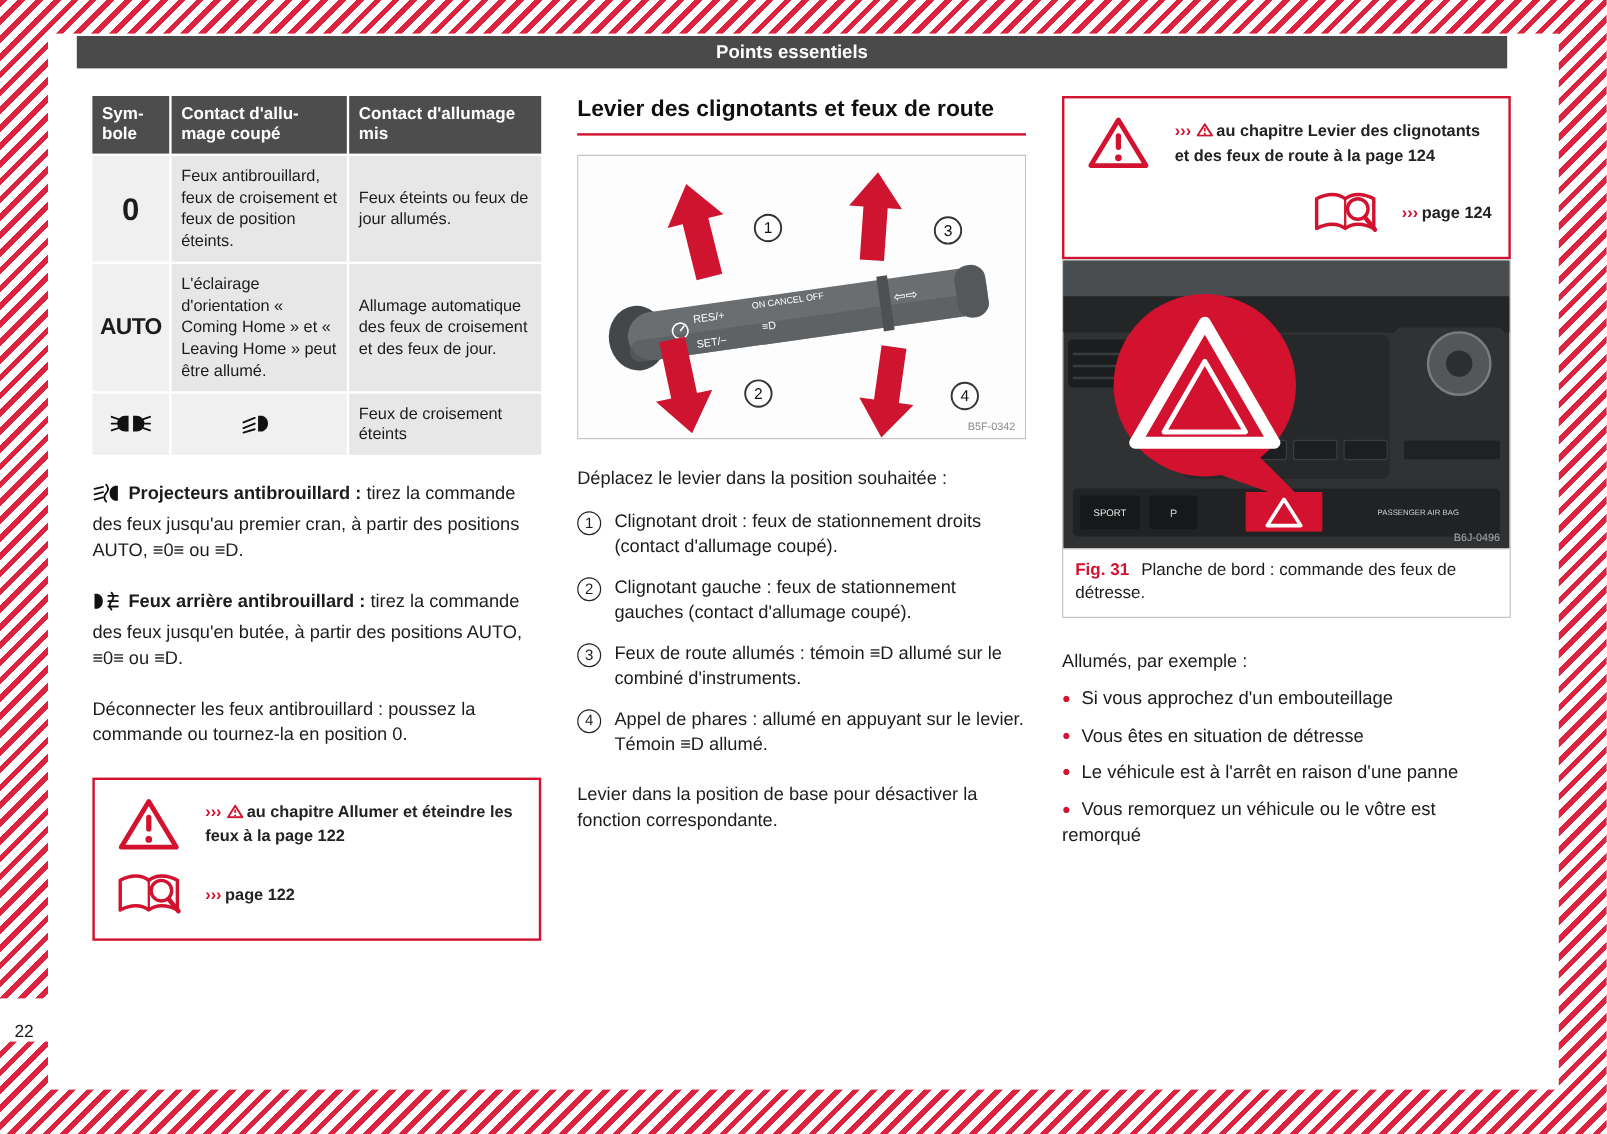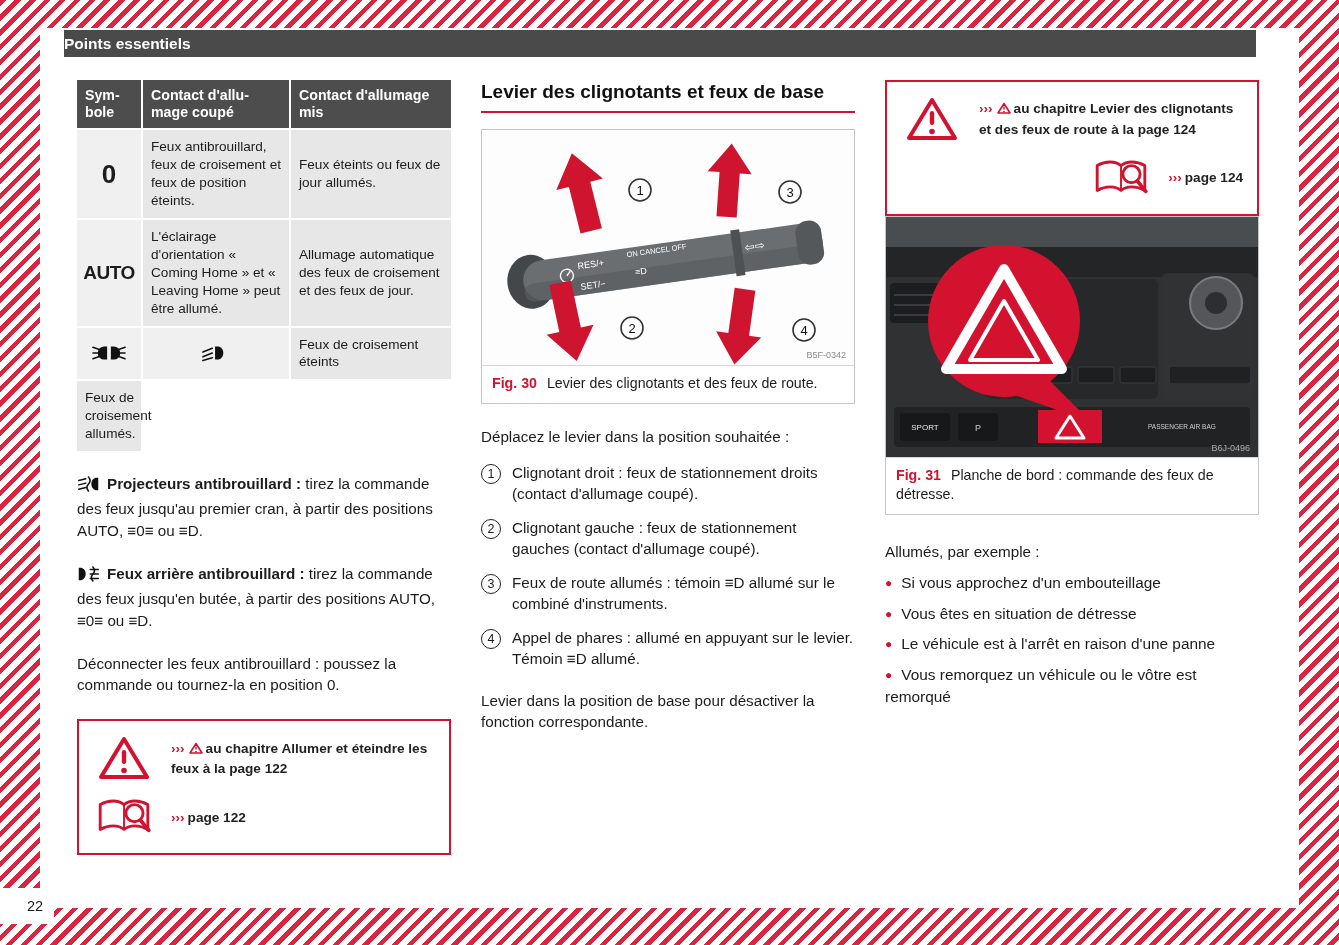--- a/index.html
+++ b/index.html
@@ -4,21 +4,21 @@
 <style>
   html,body{margin:0;padding:0;background:#fff;}
   .page{
     position:relative;width:1339px;height:945px;overflow:hidden;
     background:repeating-linear-gradient(135deg,#dc2340 0 4.5px,#ffffff 4.5px 10.5px);
     font-family:"Liberation Sans",sans-serif;color:#1c1c1c;
   }
   .inner{position:absolute;left:40px;top:28px;width:1259px;height:880px;background:#fff;}
   .header-bar{
     position:absolute;left:24px;top:2px;width:1192px;height:27px;background:#4a4a4a;
-    color:#fff;font-weight:bold;font-size:15.5px;display:flex;align-items:center;justify-content:flex-start;
+    color:#fff;font-weight:bold;font-size:15.5px;display:flex;align-items:center;justify-content:center;
   }
   .content{position:absolute;left:37px;top:52px;width:1186px;display:flex;gap:30px;}
   .col{width:374px;flex:0 0 374px;}
 
   
   .sw-table{display:grid;grid-template-columns:64px 146px 1fr;gap:2px;background:#fff;}
   .cell{background:#e7e7e7;padding:8px;font-size:13.6px;line-height:1.32;display:flex;align-items:center;}
   .cell.head{background:#4d4d4d;color:#fff;font-weight:bold;font-size:14.2px;line-height:1.2;padding:7px 8px;}
   .cell.sym{justify-content:center;background:#f0f0f0;}
   .sym-0{font-size:26px;font-weight:bold;}
@@ -53,22 +53,22 @@
   .numitem{display:flex;gap:11px;font-size:15.2px;line-height:1.38;}
   .numcircle{flex:0 0 20px;height:20px;border:1.5px solid #222;border-radius:50%;
     display:flex;align-items:center;justify-content:center;font-size:12.5px;margin-top:1px;box-sizing:border-box;}
   .outro{margin-top:20px;font-size:15.2px;line-height:1.4;}
 
   
   .bullet-line{margin:9px 0 0;font-size:15.4px;line-height:1.42;}
   .dot{color:#d2122e;font-size:12px;margin-right:9px;vertical-align:1px;}
 
   .pagenum{
-    position:absolute;left:0;top:888px;width:54px;height:36px;background:#fff;z-index:5;
-    display:flex;align-items:center;padding-left:27px;box-sizing:border-box;font-size:14.5px;color:#1c1c1c;
+    position:absolute;left:0;top:832px;width:54px;height:36px;background:#fff;z-index:5;
+    display:flex;align-items:flex-end;padding-left:12px;box-sizing:border-box;font-size:14.5px;color:#1c1c1c;
   }
 </style>
 </head>
 <body>
 
 <div class="page">
   <div class="inner">
 
     <div class="header-bar">
       <span>Points essentiels</span>
@@ -114,21 +114,20 @@
             <svg width="30" height="18" viewBox="0 0 32 18" aria-hidden="true">
               <g stroke="#111" stroke-width="1.7" stroke-linecap="round">
                 <line x1="12" y1="4" x2="2" y2="8"></line>
                   <line x1="12" y1="9" x2="2" y2="13"></line>
                   <line x1="12" y1="14" x2="2" y2="17"></line>
               </g>
               <path d="M15 2 h4 a7.5 7.5 0 0 1 0 14 h-4 z" fill="#111"></path>
             </svg>
           </div>
           <div class="cell">Feux de croisement éteints</div>
-          <div class="cell">Feux de croisement allumés.</div>
         </div>
 
         <p class="para">
           <span class="lead-icon">
             <svg width="23" height="18" viewBox="0 0 26 20" aria-hidden="true">
               <g stroke="#111" stroke-width="1.7" fill="none" stroke-linecap="round">
                 <line x1="2" y1="6" x2="10" y2="4"></line>
                   <line x1="2" y1="11" x2="10" y2="9"></line>
                   <line x1="2" y1="16" x2="10" y2="14"></line>
                 <path d="M13 2 q3.5 4 0 8 q-3.5 4 0 8"></path>
@@ -181,21 +180,21 @@
               </svg>
             </div>
             <div class="warntext">
               <span class="prefix">›››</span><span>page 122</span>
             </div>
           </div>
         </div>
       </div>
 
       <div class="col">
-        <h2 class="sec-heading">Levier des clignotants et feux de base</h2>
+        <h2 class="sec-heading">Levier des clignotants et feux de route</h2>
 
         <div class="figure">
           <svg viewBox="0 0 372 235">
             <rect width="372" height="235" fill="#fdfdfd"></rect>
 
             <g transform="rotate(-8 190 132)">
               <ellipse cx="48" cy="132" rx="24" ry="27" fill="#44474a"></ellipse>
               <rect x="40" y="112" width="302" height="40" rx="20" fill="#6b6e71"></rect>
               <rect x="40" y="134" width="302" height="18" rx="9" fill="#5a5d60" opacity="0.7"></rect>
               <rect x="252" y="109" width="9" height="46" fill="#4e5154"></rect>
@@ -221,23 +220,20 @@
               <text x="158" y="64.5">1</text>
               <circle cx="150" cy="198" r="11" fill="#fff" stroke="#333" stroke-width="1.6"></circle>
               <text x="150" y="202.5">2</text>
               <circle cx="308" cy="62" r="11" fill="#fff" stroke="#333" stroke-width="1.6"></circle>
               <text x="308" y="66.5">3</text>
               <circle cx="322" cy="200" r="11" fill="#fff" stroke="#333" stroke-width="1.6"></circle>
               <text x="322" y="204.5">4</text>
             </g>
             <text x="364" y="228" text-anchor="end" font-size="9" fill="#8a8a8a">B5F-0342</text>
           </svg>
-          <div class="figcaption">
-            <span class="figlabel">Fig. 30</span><span>Levier des clignotants et des feux de route.</span>
-          </div>
         </div>
 
         <p class="intro">Déplacez le levier dans la position souhaitée :</p>
 
         <div class="numlist">
           <div class="numitem">
             <span class="numcircle">1</span>
             <span>Clignotant droit : feux de stationnement droits (contact d'allumage coupé).</span>
           </div>
           <div class="numitem">

